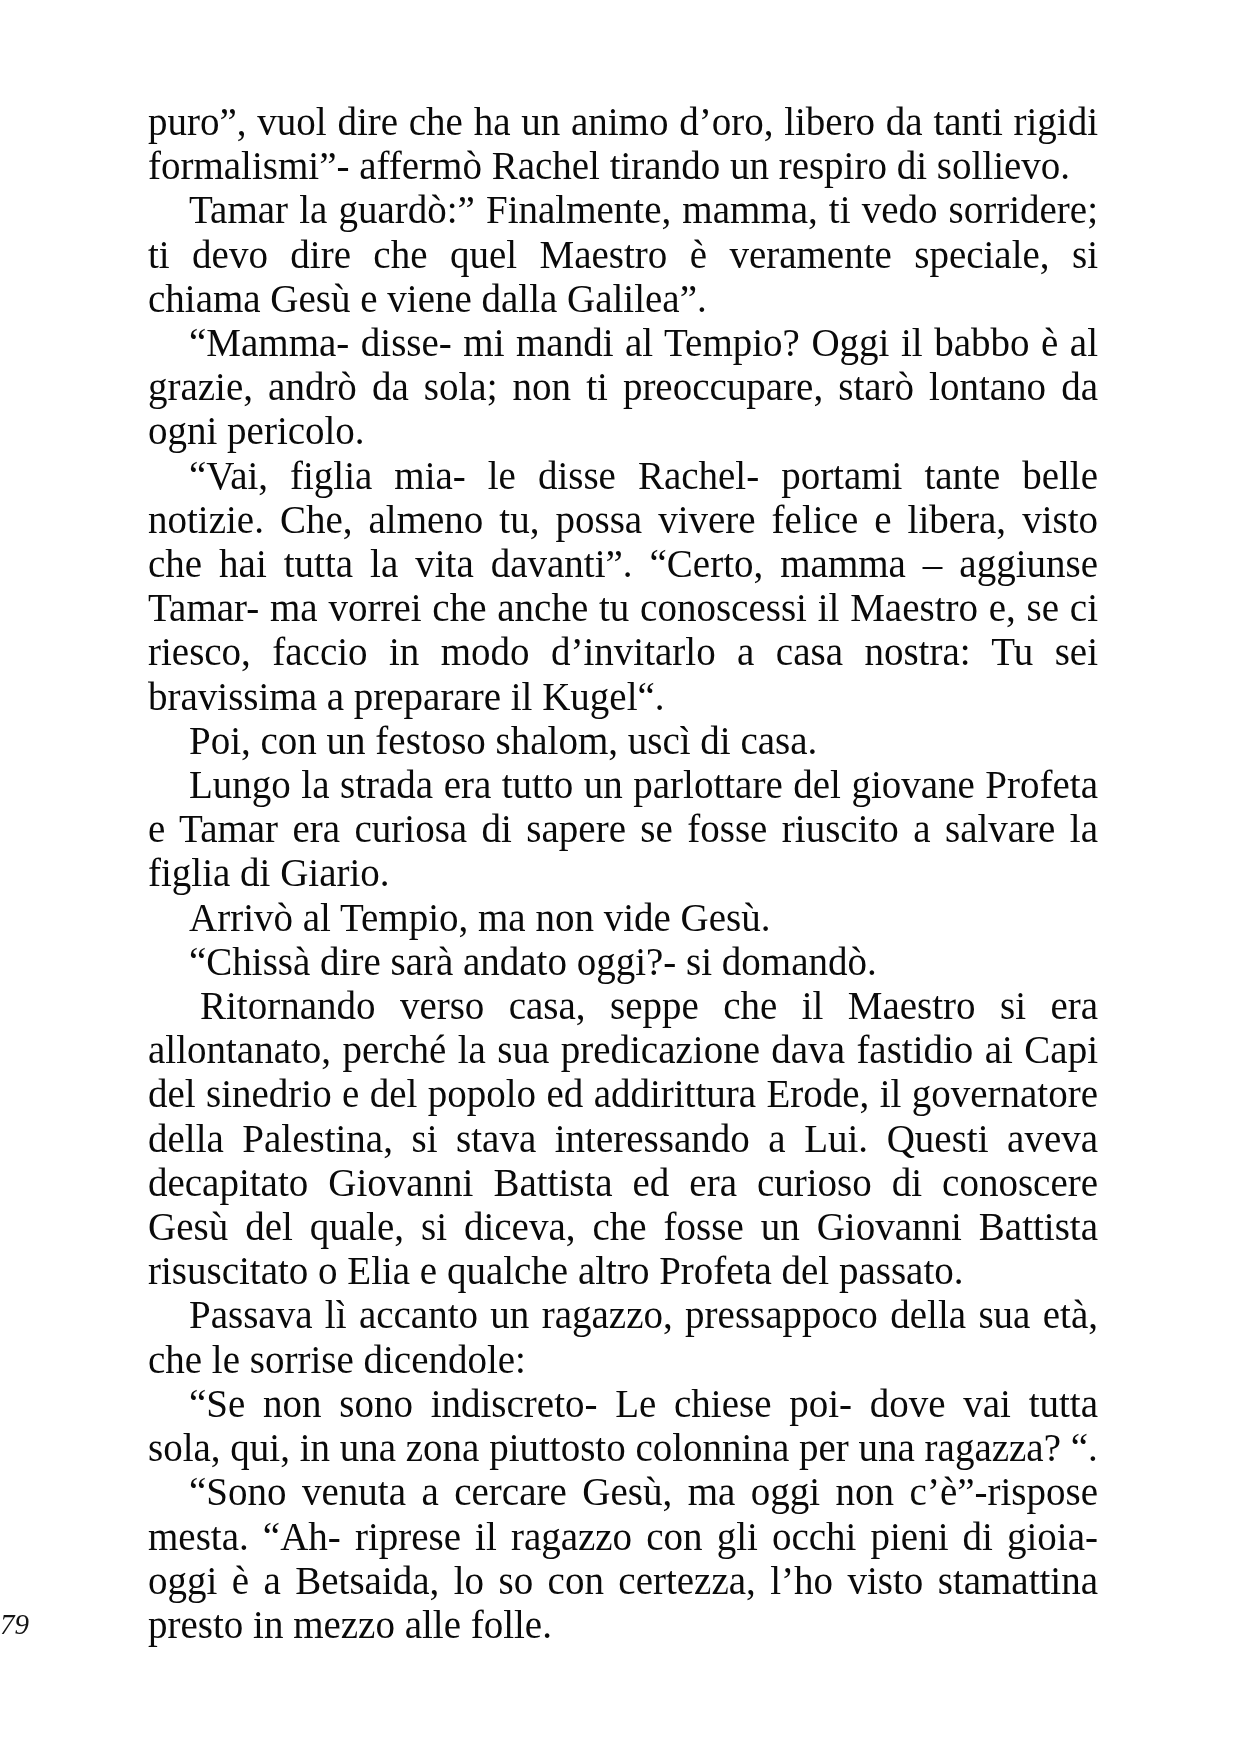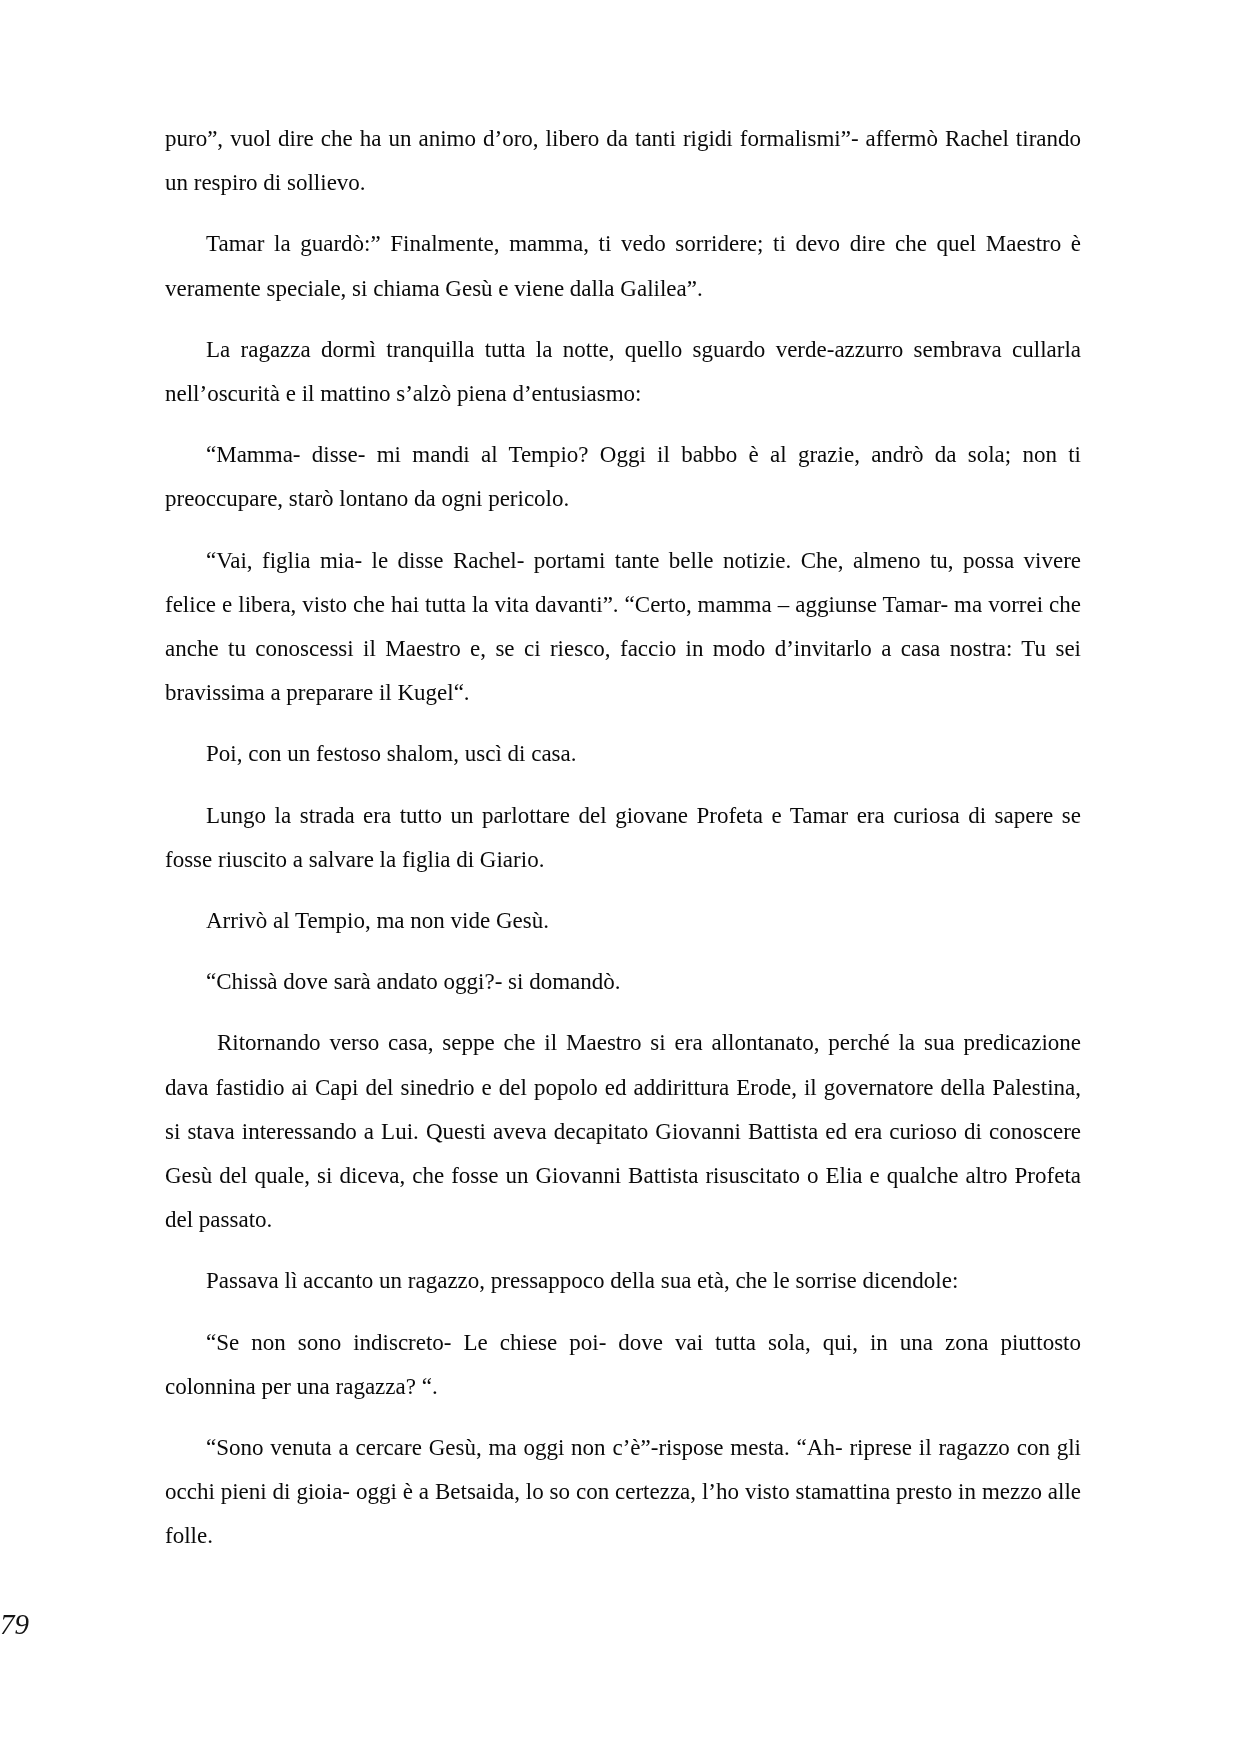--- a/index.html
+++ b/index.html
@@ -27,24 +27,24 @@
   }
 
   .text-column {
     position: absolute;
     left: 148px;
     top: 100px;
     width: 950px;
   }
 
   .para {
-    margin: 17px;
+    margin: 0;
     text-align: justify;
     text-justify: inter-word;
-    font-size: 23px;
+    font-size: 39px;
     line-height: 44.2px;
     text-indent: 41px;
     hyphens: manual;
     word-spacing: 0px;
     -webkit-hyphens: manual;
   }
 
   
   .para.cont {
     text-indent: 0;
@@ -68,27 +68,26 @@
   }
 </style>
 </head>
 <body>
 
 <div class="page">
 
   <div class="text-column">
     <p class="para cont">puro”, vuol dire che ha un animo d’oro, libero da tanti rigidi formalismi”- affermò Rachel tirando un respiro di sollievo.</p>
     <p class="para">Tamar la guardò:” Finalmente, mamma, ti vedo sorridere; ti devo dire che quel Maestro è veramente speciale, si chiama Gesù e viene dalla Galilea”.</p>
-    <p class="para">La ragazza dormì tranquilla tutta la notte, quello sguardo verde-azzurro sembrava cullarla nell’oscurità e il mattino s’alzò piena d’entusiasmo:</p>
     <p class="para">“Mamma- disse- mi mandi al Tempio? Oggi il babbo è al grazie, andrò da sola; non ti preoccupare, starò lontano da ogni pericolo.</p>
     <p class="para">“Vai, figlia mia- le disse Rachel- portami tante belle notizie. Che, almeno tu, possa vivere felice e libera, visto che hai tutta la vita davanti”. “Certo, mamma – aggiunse Tamar- ma vorrei che anche tu conoscessi il Maestro e, se ci riesco, faccio in modo d’invitarlo a casa nostra: Tu sei bravissima a preparare il Kugel“.</p>
     <p class="para">Poi, con un festoso shalom, uscì di casa.</p>
     <p class="para">Lungo la strada era tutto un parlottare del giovane Profeta e Tamar era curiosa di sapere se fosse riuscito a salvare la figlia di Giario.</p>
     <p class="para">Arrivò al Tempio, ma non vide Gesù.</p>
-    <p class="para">“Chissà dove sarà andato oggi?- si domandò.</p>
+    <p class="para">“Chissà dire sarà andato oggi?- si domandò.</p>
     <p class="para wide-indent">Ritornando verso casa, seppe che il Maestro si era allontanato, perché la sua predicazione dava fastidio ai Capi del sinedrio e del popolo ed addirittura Erode, il governatore della Palestina, si stava interessando a Lui. Questi aveva decapitato Giovanni Battista ed era curioso di conoscere Gesù del quale, si diceva, che fosse un Giovanni Battista risuscitato o Elia e qualche altro Profeta del passato.</p>
     <p class="para">Passava lì accanto un ragazzo, pressappoco della sua età, che le sorrise dicendole:</p>
     <p class="para">“Se non sono indiscreto- Le chiese poi- dove vai tutta sola, qui, in una zona piuttosto colonnina per una ragazza? “.</p>
     <p class="para">“Sono venuta a cercare Gesù, ma oggi non c’è”-rispose mesta. “Ah- riprese il ragazzo con gli occhi pieni di gioia- oggi è a Betsaida, lo so con certezza, l’ho visto stamattina presto in mezzo alle folle.</p>
   </div>
 
   <div class="page-number">79</div>
 
 </div>
 

